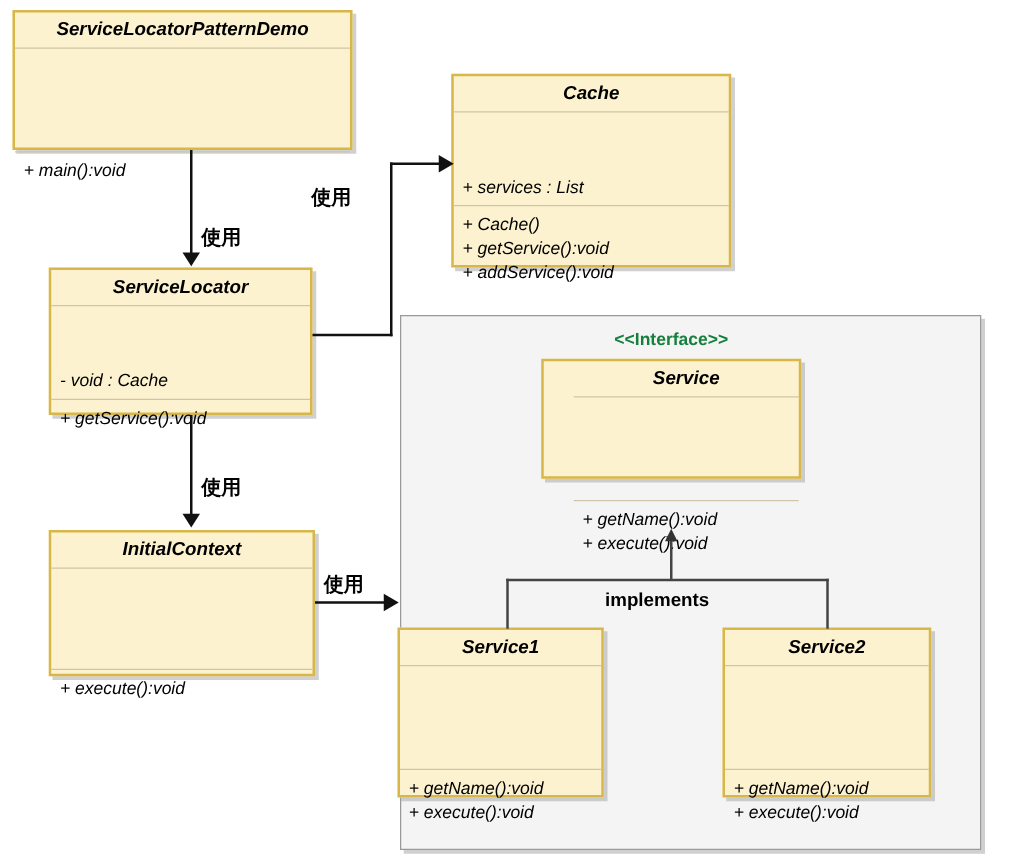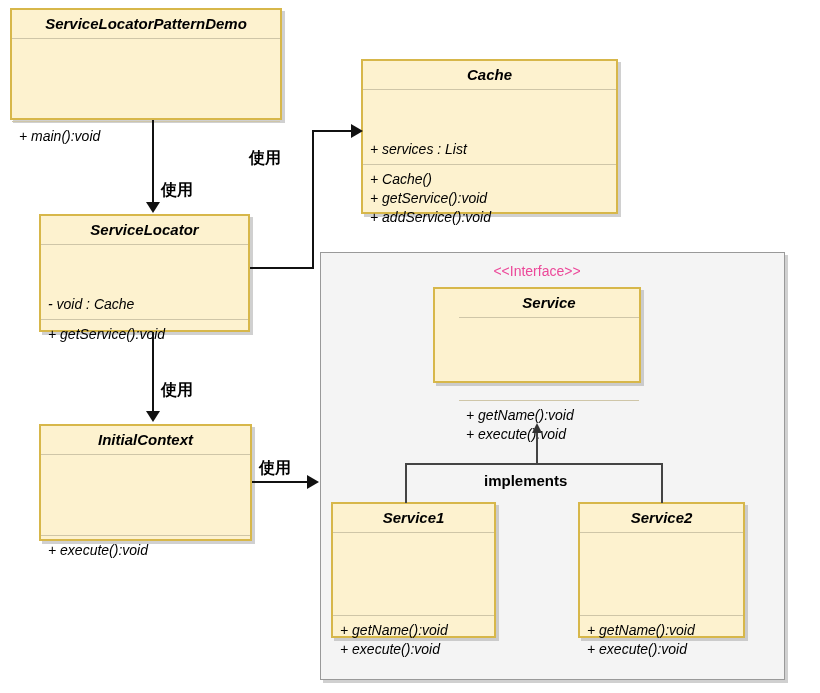--- a/index.html
+++ b/index.html
@@ -60,22 +60,22 @@
     font-size: 14px;
     color: #000000;
     line-height: 1.35;
   }
   .umlclass .row { white-space: nowrap; }
 
   
   .stereotype {
     position: absolute;
     font-size: 14px;
-    font-weight: normal;
-    color: #ec4899;
+    font-weight: bold;
+    color: #15803d;
     text-align: center;
     white-space: nowrap;
   }
 
   
   .seg {
     position: absolute;
     background: #111111;
   }
   .seg.h { height: 2px; }
@@ -137,21 +137,21 @@
   <div class="package" style="left:320px; top:252px; width:465px; height:428px;"></div>
 
   <div class="umlclass" style="left:10px; top:8px; width:272px; height:112px;">
     <div class="title">ServiceLocatorPatternDemo</div>
     <div class="attrs" style="height:38px;"></div>
     <div class="ops">
       <div class="row">+ main():void</div>
     </div>
   </div>
 
-  <div class="umlclass" style="left:361px; top:59px; width:257px; height:155px;">
+  <div class="umlclass" style="left:361px; top:59px; width:224px; height:155px;">
     <div class="title">Cache</div>
     <div class="attrs">
       <div class="row">+ services : List</div>
     </div>
     <div class="ops">
       <div class="row">+ Cache()</div>
       <div class="row">+ getService():void</div>
       <div class="row">+ addService():void</div>
     </div>
   </div>
@@ -178,21 +178,21 @@
 
   <div class="umlclass" style="left:433px; top:287px; width:208px; height:96px;padding-left:24px;">
     <div class="title">Service</div>
     <div class="attrs" style="height:38px;"></div>
     <div class="ops">
       <div class="row">+ getName():void</div>
       <div class="row">+ execute():void</div>
     </div>
   </div>
 
-  <div class="umlclass" style="left:331px; top:502px; width:165px; height:136px;">
+  <div class="umlclass" style="left:318px; top:502px; width:165px; height:136px;">
     <div class="title">Service1</div>
     <div class="attrs" style="height:38px;"></div>
     <div class="ops">
       <div class="row">+ getName():void</div>
       <div class="row">+ execute():void</div>
     </div>
   </div>
 
   <div class="umlclass" style="left:578px; top:502px; width:167px; height:136px;">
     <div class="title">Service2</div>

